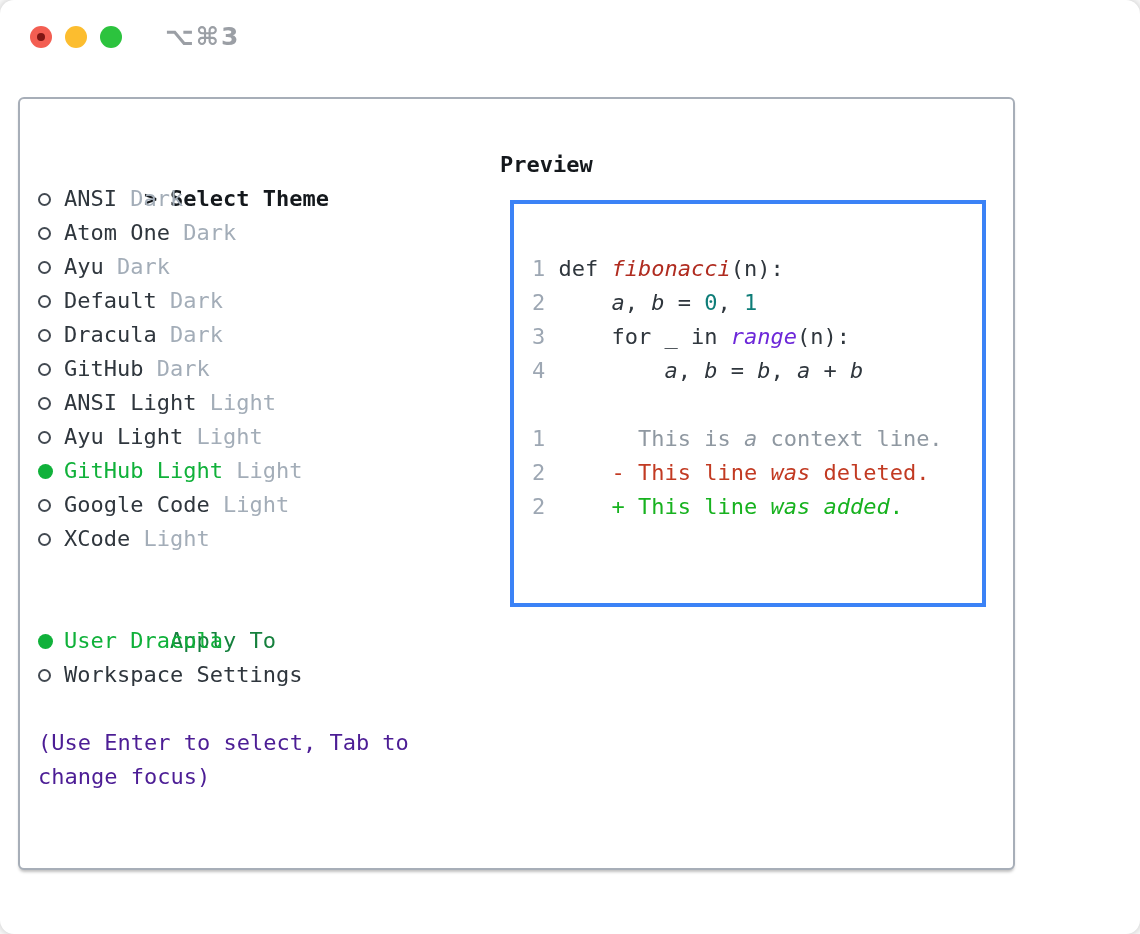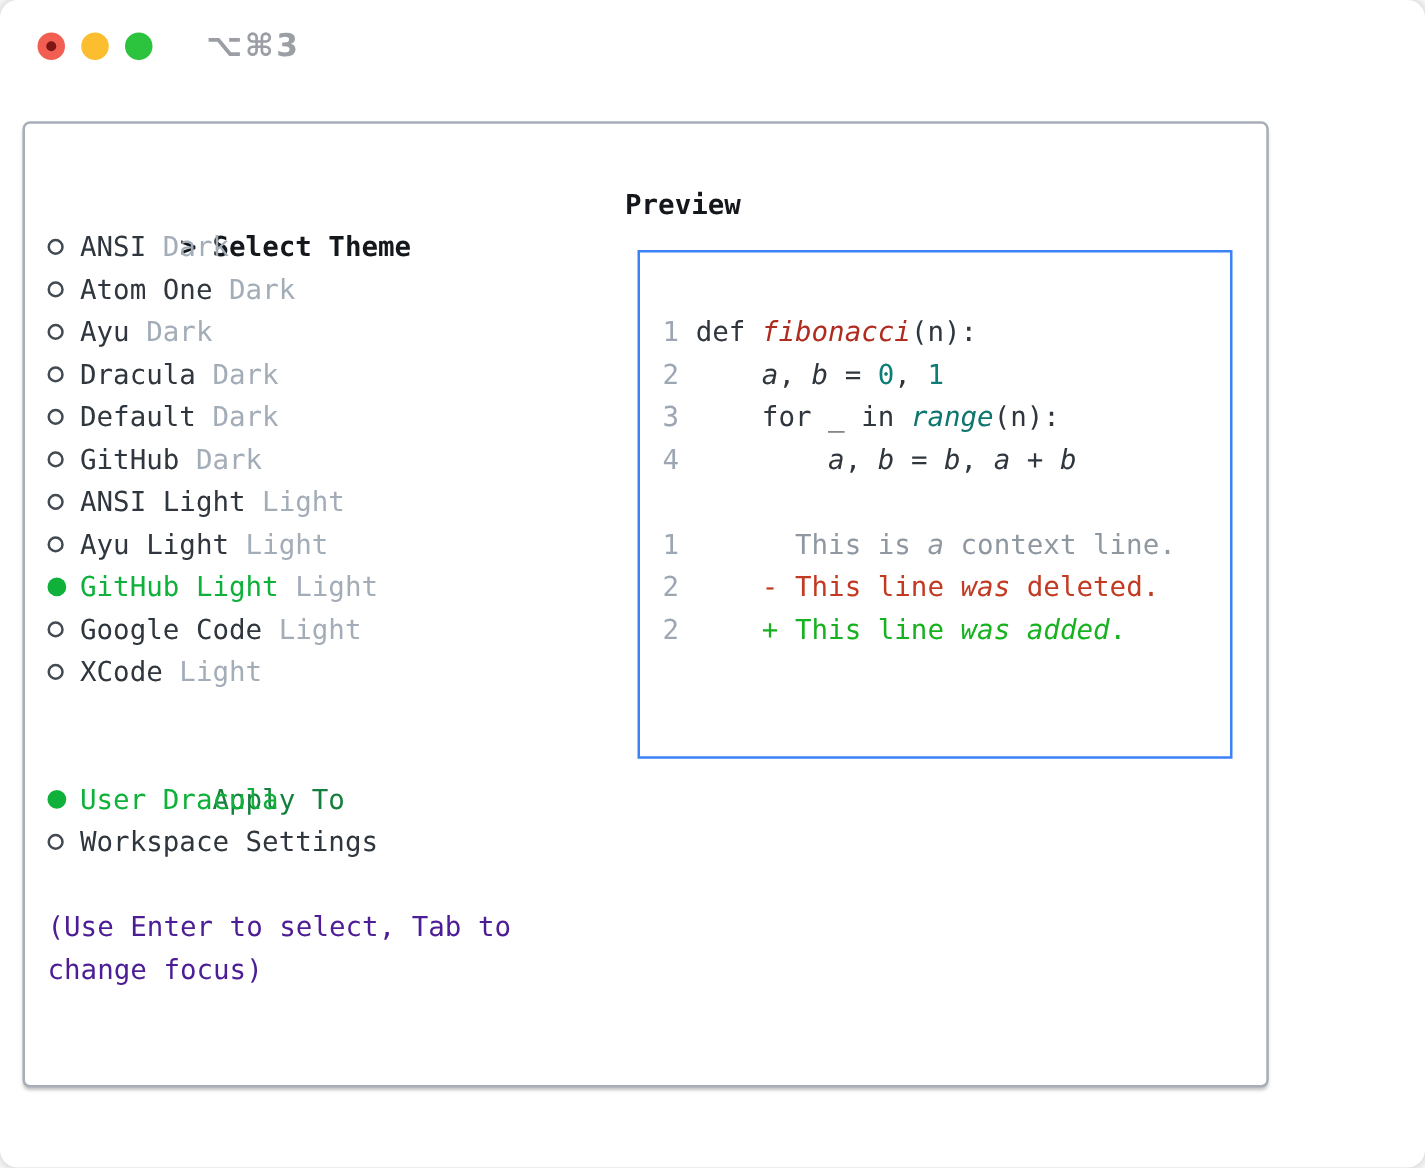--- a/index.html
+++ b/index.html
@@ -51,29 +51,29 @@
     width:420px; font-size:22px; line-height:34px; color:#4c1d95; margin-top:0;
   }
 
   
   .preview-header {
     position:absolute; left:480px; top:49px; height:34px; line-height:34px;
     font-size:22px; font-weight:bold; color:#14181c; white-space:pre;
   }
   .preview-box {
     position:absolute; left:490px; top:101px; width:476px; height:407px;
-    border:2px solid #3b82f6; background:#ffffff;
+    border:4px solid #3b82f6; background:#ffffff;
     padding:48px 0 0 18px; overflow:hidden;
   }
   .pline { height:34px; line-height:34px; white-space:pre; font-size:22px; }
   .c-ln   { color:#9da7b3; }
   .c-fg   { color:#2f363d; }
   .c-func { color:#b02c20; }
   .c-num  { color:#0e7d78; }
-  .c-call { color:#0f766e; }
+  .c-call { color:#6d28d9; }
   .c-ctx  { color:#8f98a1; }
   .c-del  { color:#c23a22; }
   .c-add  { color:#17b21f; }
   .ital   { font-style:italic; }
 </style>
 </head>
 <body>
 
 <div class="window">
 
@@ -88,22 +88,22 @@
 
     <div class="col-left">
       <div class="row">
         <span class="mark arrow">&gt;</span><span class="hdr">Select Theme</span>
       </div>
 
       <div id="theme-items">
           <div class="row"><span class="mark"><span class="radio"></span></span><span class="">ANSI</span><span class="variant"> Dark</span></div>
           <div class="row"><span class="mark"><span class="radio"></span></span><span class="">Atom One</span><span class="variant"> Dark</span></div>
           <div class="row"><span class="mark"><span class="radio"></span></span><span class="">Ayu</span><span class="variant"> Dark</span></div>
+          <div class="row"><span class="mark"><span class="radio"></span></span><span class="">Default</span><span class="variant"> Dark</span></div>
           <div class="row"><span class="mark"><span class="radio"></span></span><span class="">Dracula</span><span class="variant"> Dark</span></div>
-          <div class="row"><span class="mark"><span class="radio"></span></span><span class="">Default</span><span class="variant"> Dark</span></div>
           <div class="row"><span class="mark"><span class="radio"></span></span><span class="">GitHub</span><span class="variant"> Dark</span></div>
           <div class="row"><span class="mark"><span class="radio"></span></span><span class="">ANSI Light</span><span class="variant"> Light</span></div>
           <div class="row"><span class="mark"><span class="radio"></span></span><span class="">Ayu Light</span><span class="variant"> Light</span></div>
           <div class="row"><span class="mark"><span class="radio on"></span></span><span class="sel-green">GitHub Light</span><span class="variant"> Light</span></div>
           <div class="row"><span class="mark"><span class="radio"></span></span><span class="">Google Code</span><span class="variant"> Light</span></div>
           <div class="row"><span class="mark"><span class="radio"></span></span><span class="">XCode</span><span class="variant"> Light</span></div>
         </div>
 
       <div class="spacer"></div>
 

